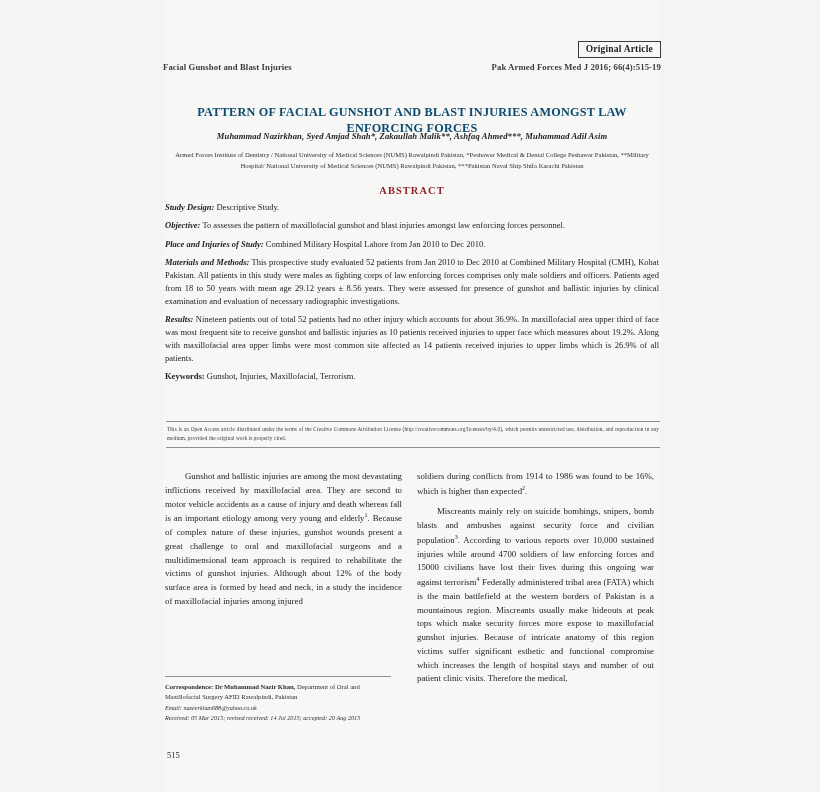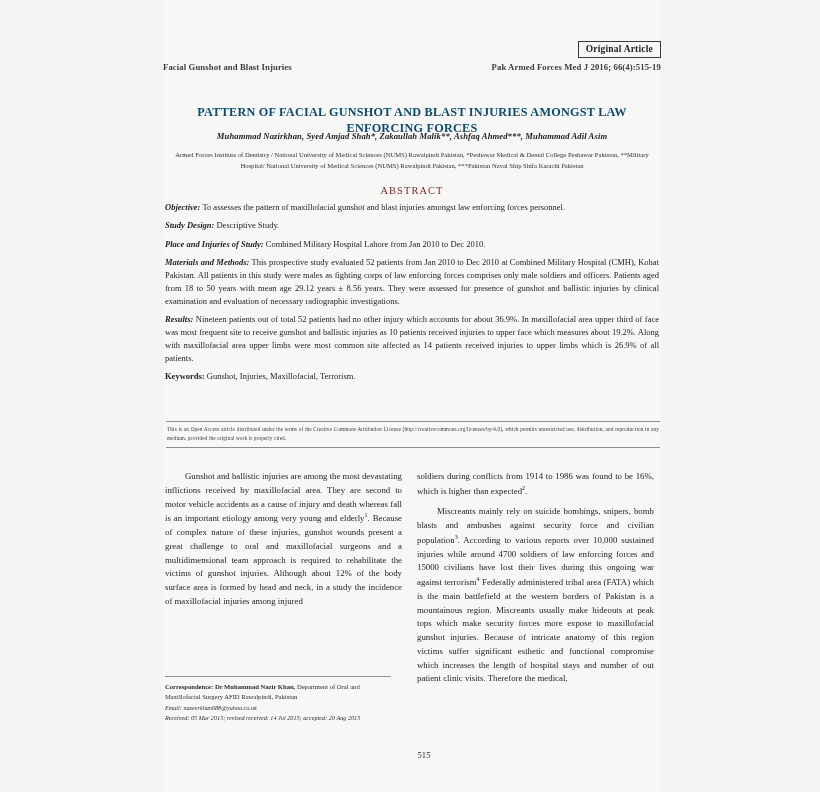--- a/index.html
+++ b/index.html
@@ -92,21 +92,21 @@
     line-height: 1.62;
     color: #303030;
   }
   .abstract-head {
     position: absolute;
     top: 185px;
     left: 0;
     width: 498px;
     text-align: center;
     font-size: 10.4px;
-    font-weight: normal;
+    font-weight: bold;
     letter-spacing: 1.1px;
     color: #8d2226;
   }
 
   
   .abstract {
     position: absolute;
     top: 201px;
     left: 2px;
     width: 494px;
@@ -173,23 +173,22 @@
     line-height: 1.58;
     color: #2e2e2e;
   }
   .corr .nm { font-weight: bold; }
   .corr .em, .corr .dt { font-style: italic; font-size: 6.2px; }
   .corr p { margin: 0; }
 
   .pageno {
     position: absolute;
     top: 750px;
-    left: 12px;
-    width: 498px;
-    text-align: center;
+    left: 4px;
+    width: 498px;
     font-size: 8.6px;
     color: #2b2b2b;
   }
   .clearfix::after { content: ""; display: block; clear: both; }
 </style>
 </head>
 <body>
 
 <div class="page">
   <div class="sheet">
@@ -206,26 +205,26 @@
     <div class="authors">
       <span>Muhammad Nazirkhan, Syed Amjad Shah*, Zakaullah Malik**, Ashfaq Ahmed***, Muhammad Adil Asim</span>
     </div>
 
     <div class="affil">Armed Forces Institute of Dentistry / National University of Medical Sciences (NUMS) Rawalpindi Pakistan, *Peshawar Medical &amp; Dental College Peshawar Pakistan, **Military Hospital/ National University of Medical Sciences (NUMS) Rawalpindi Pakistan, ***Pakistan Naval Ship Shifa Karachi Pakistan</div>
 
     <div class="abstract-head">ABSTRACT</div>
 
     <div class="abstract">
       <p>
+        <span class="lbl">Study Design:</span>
+        <span>Descriptive Study.</span>
+      </p>
+      <p>
         <span class="lbl">Objective:</span>
         <span>To assesses the pattern of maxillofacial gunshot and blast injuries amongst law enforcing forces personnel.</span>
-      </p>
-      <p>
-        <span class="lbl">Study Design:</span>
-        <span>Descriptive Study.</span>
       </p>
       <p>
         <span class="lbl">Place and Injuries of Study:</span>
         <span>Combined Military Hospital Lahore from Jan 2010 to Dec 2010.</span>
       </p>
       <p>
         <span class="lbl">Materials and Methods:</span>
         <span>This prospective study evaluated 52 patients from Jan 2010 to Dec 2010 at Combined Military Hospital (CMH), Kohat Pakistan. All patients in this study were males as fighting corps of law enforcing forces comprises only male soldiers and officers. Patients aged from 18 to 50 years with mean age 29.12 years ± 8.56 years. They were assessed for presence of gunshot and ballistic injuries by clinical examination and evaluation of necessary radiographic investigations.</span>
       </p>
       <p>

